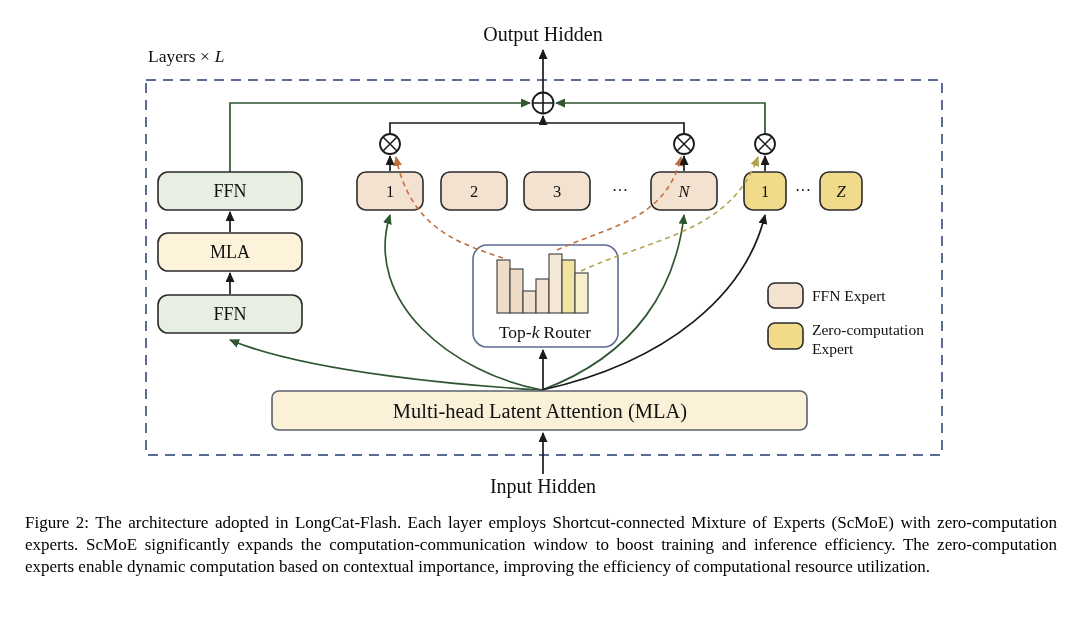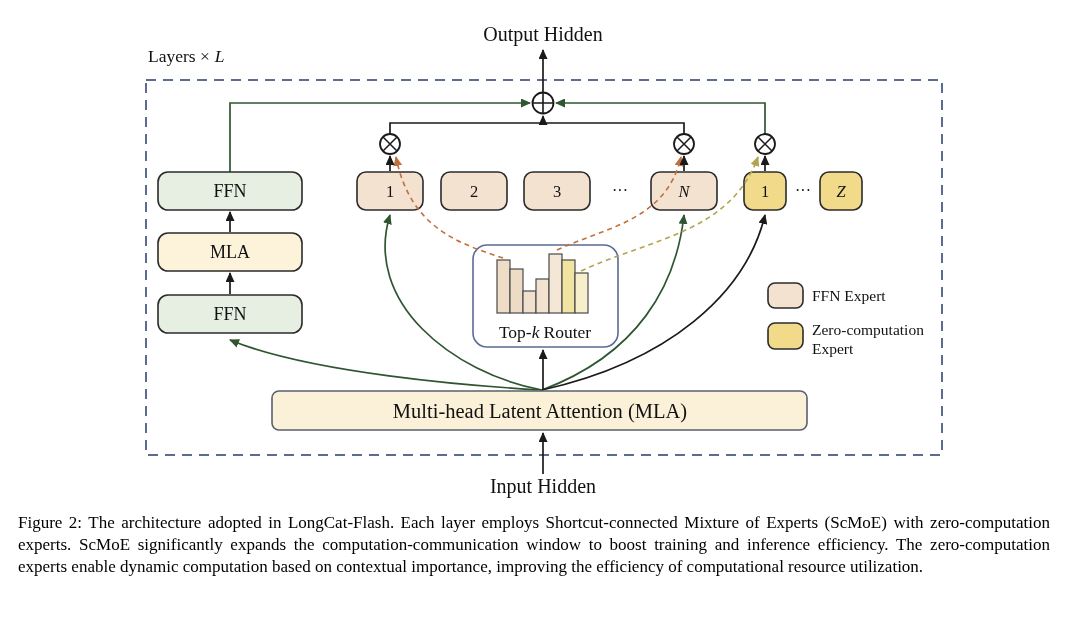--- a/index.html
+++ b/index.html
@@ -1,21 +1,21 @@
 <!DOCTYPE html>
 <html><head>
 <meta charset="utf-8">
 <style>
   html,body{margin:0;padding:0;background:#fff;}
   #stage{position:relative;width:1080px;height:626px;background:#ffffff;overflow:hidden;
          font-family:"Liberation Serif", serif;}
   #diagram{position:absolute;left:0;top:0;}
   svg text{fill:#111;}
   .it{font-style:italic;}
-  #caption{position:absolute;left:18px;top:512px;width:1032px;
+  #caption{position:absolute;left:25px;top:512px;width:1032px;
            font-size:17px;line-height:22px;color:#000;text-align:justify;}
 </style>
 </head>
 <body>
 
 <div id="stage">
   <svg id="diagram" width="1080" height="626" viewBox="0 0 1080 626">
     <defs>
       <marker id="m-black" markerUnits="userSpaceOnUse" viewBox="0 0 10 9" refX="9" refY="4.5" markerWidth="10" markerHeight="9" orient="auto">
         <path d="M0,0 L10,4.5 L0,9 z" fill="#1a1a1a"></path>

